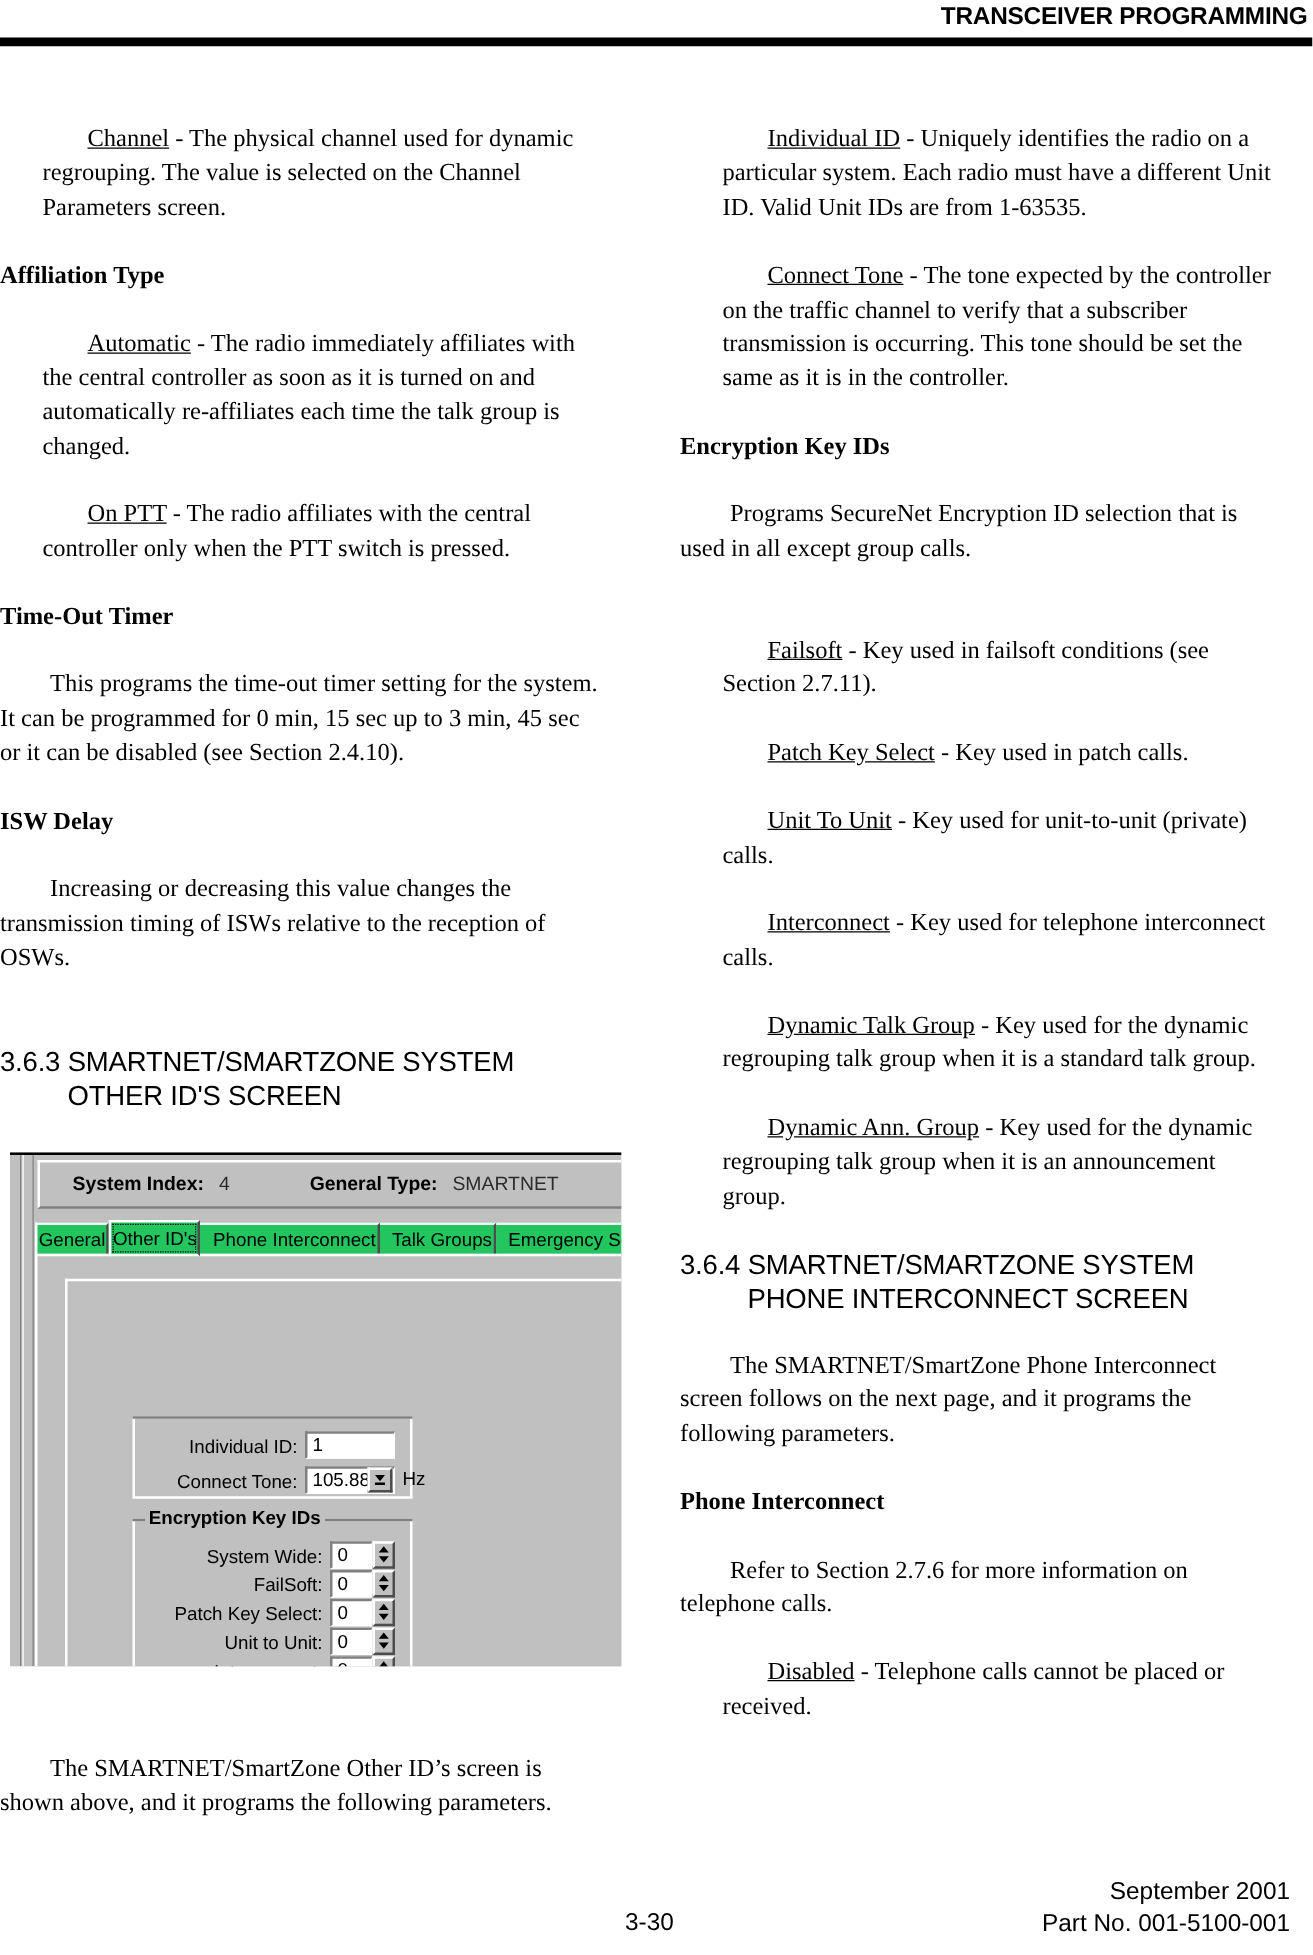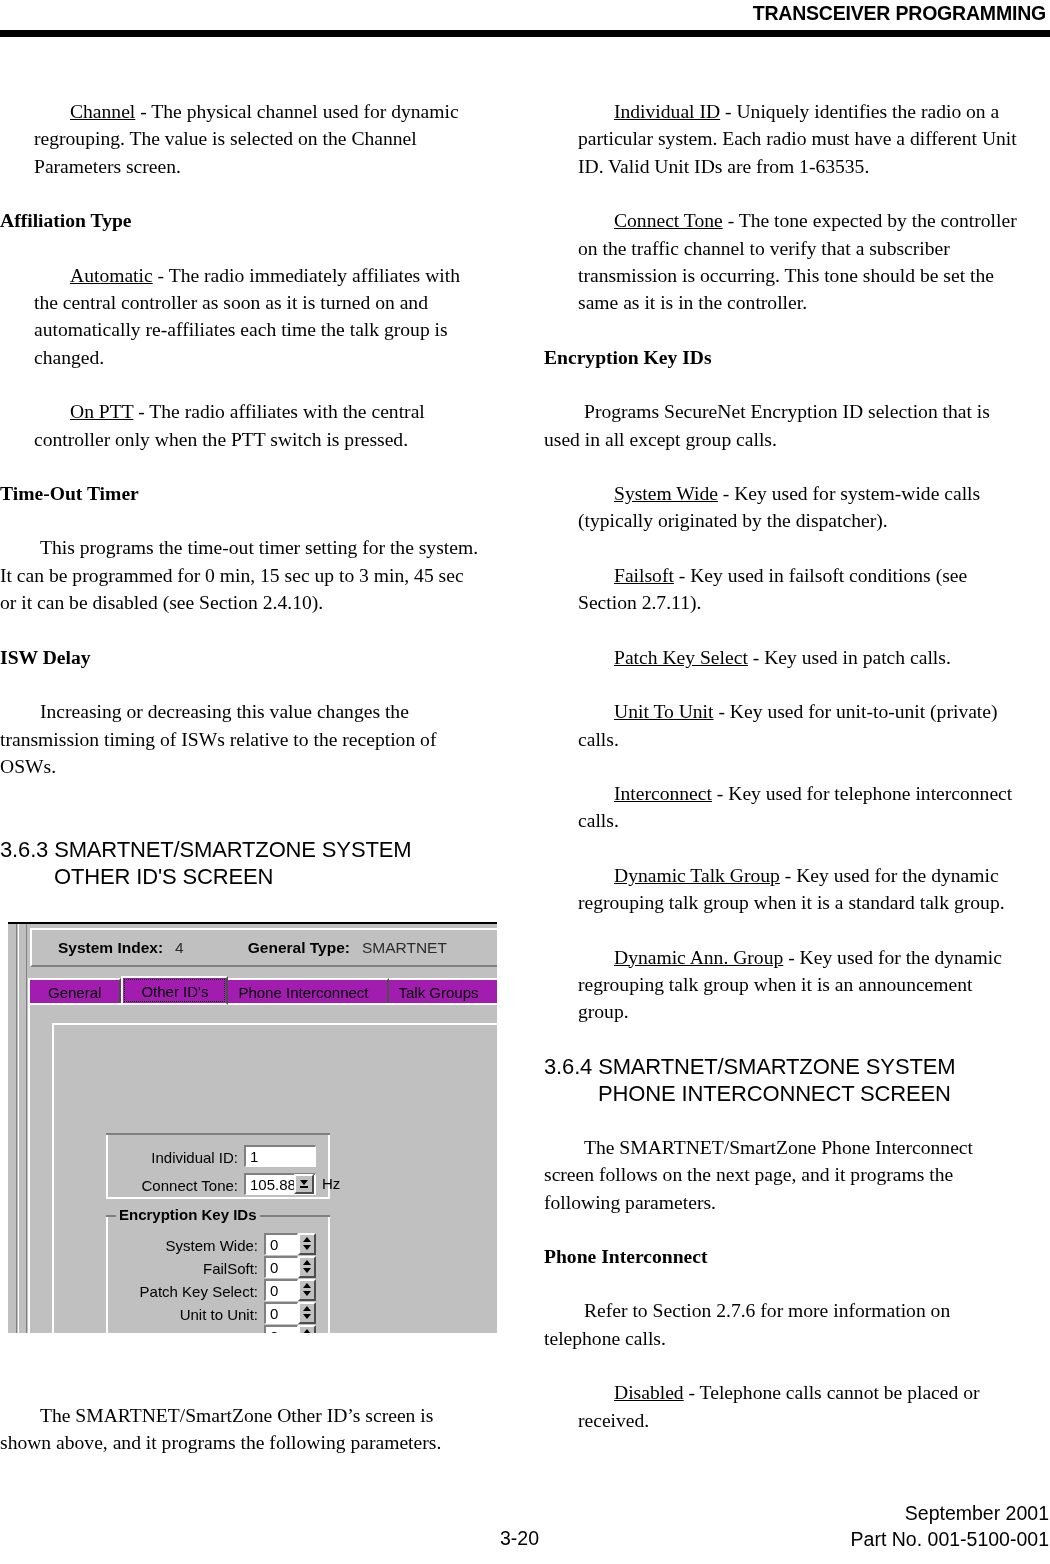--- a/index.html
+++ b/index.html
@@ -129,23 +129,23 @@
   .tabrow {
     position: absolute;
     left: 20px; top: 54px;
     height: 27px;
     white-space: nowrap;
   }
   .tab {
     display: inline-block;
     height: 26px;
     line-height: 25px;
-    padding: 0 18px;
+    padding: 0 1px;
     font-size: 15px;
-    background: #a21caf;
+    background: #22c55e;
     border-top: 2px solid #ffffff;
     border-left: 2px solid #ffffff;
     border-right: 2px solid #4d4d4d;
     box-sizing: border-box;
     vertical-align: top;
     color: #000;
   }
   .tab.active {
     border: 2px solid #ffffff;
     border-right-color: #4d4d4d;
@@ -302,21 +302,21 @@
     font-family: "Liberation Sans", "DejaVu Sans", sans-serif;
   }
   .pagenum {
     position: absolute;
     left: 500px;
     bottom: 4px;
     font-size: 19.5px;
   }
   .foot-right {
     position: absolute;
-    right: 1px;
+    right: 18px;
     bottom: 2px;
     text-align: right;
     font-size: 19.5px;
     line-height: 26px;
   }
 </style>
 </head>
 <body>
 
 <div class="page-header">
@@ -456,21 +456,20 @@
   <div class="sp"></div>
   <p class="indent"><span class="u">Connect Tone</span><span> - The tone expected by the controller on the traffic channel to verify that a subscriber transmission is occurring. This tone should be set the same as it is in the controller.</span></p>
 
   <div class="sp"></div>
   <p class="bold">Encryption Key IDs</p>
 
   <div class="sp"></div>
   <p class="first-in">Programs SecureNet Encryption ID selection that is used in all except group calls.</p>
 
   <div class="sp"></div>
-  <p class="indent"><span class="u">System Wide</span><span> - Key used for system-wide calls (typically originated by the dispatcher).</span></p>
 
   <div class="sp"></div>
   <p class="indent"><span class="u">Failsoft</span><span> - Key used in failsoft conditions (see Section 2.7.11).</span></p>
 
   <div class="sp"></div>
   <p class="indent"><span class="u">Patch Key Select</span><span> - Key used in patch calls.</span></p>
 
   <div class="sp"></div>
   <p class="indent"><span class="u">Unit To Unit</span><span> - Key used for unit-to-unit (private) calls.</span></p>
 
@@ -496,18 +495,18 @@
   <p class="bold">Phone Interconnect</p>
 
   <div class="sp"></div>
   <p class="first-in">Refer to Section 2.7.6 for more information on telephone calls.</p>
 
   <div class="sp"></div>
   <p class="indent"><span class="u">Disabled</span><span> - Telephone calls cannot be placed or received.</span></p>
 </div>
 
 <div class="footer">
-  <div class="pagenum">3-20</div>
+  <div class="pagenum">3-30</div>
   <div class="foot-right">
     <div>September 2001</div>
     <div>Part No. 001-5100-001</div>
   </div>
 </div>
 
 </body></html>

